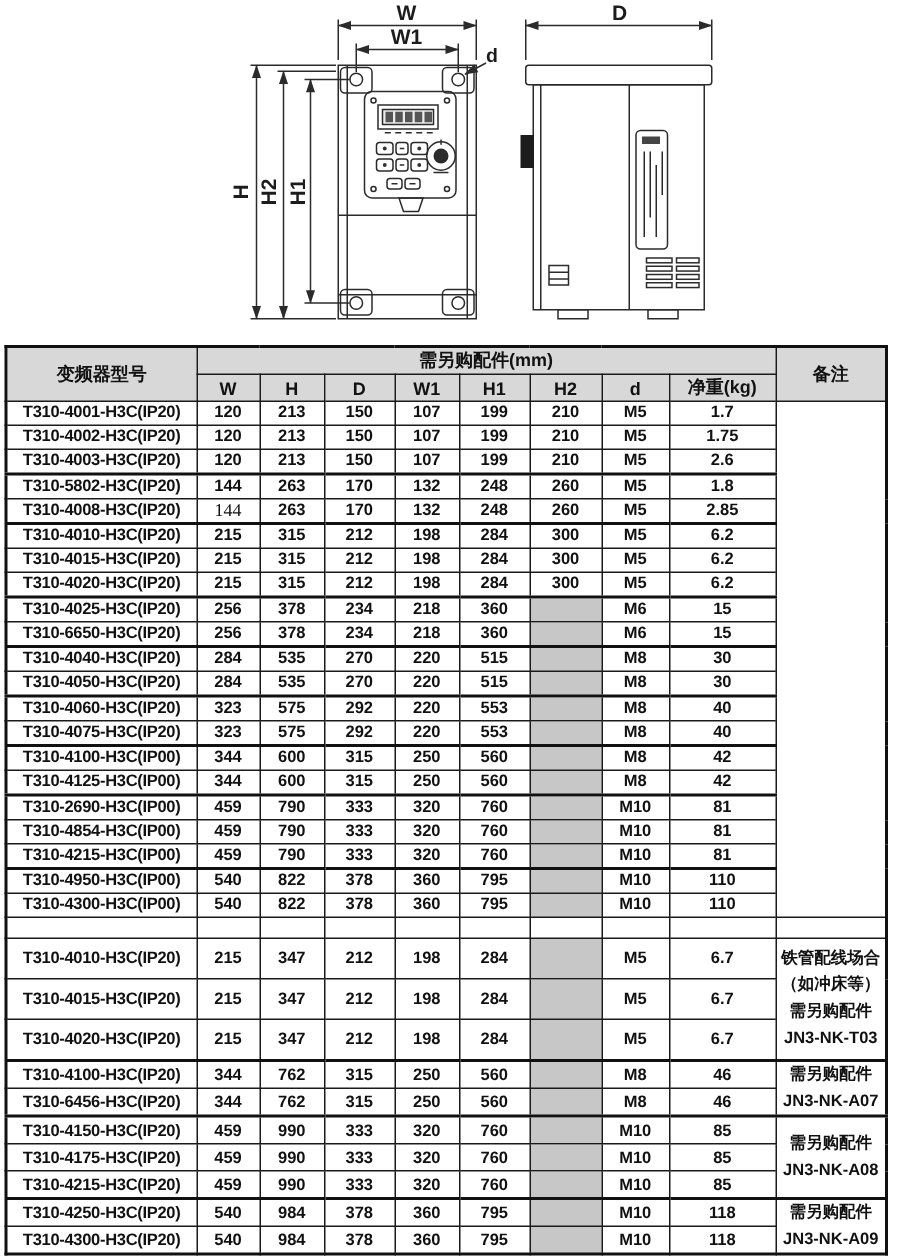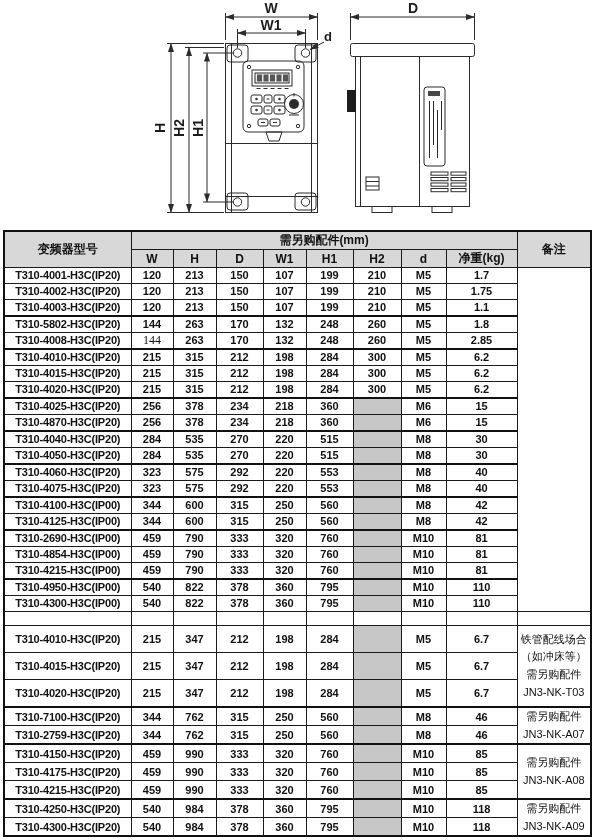--- a/index.html
+++ b/index.html
@@ -10,21 +10,21 @@
   th,td{border:1px solid #1a1a1a;padding:0;text-align:center;vertical-align:middle;overflow:hidden;white-space:nowrap;}
   thead th{background:#d8d8d8;font-size:12px;font-weight:700;height:16px;}
   thead th.col-letter{font-size:12px;}
   td{font-size:11px;font-weight:700;height:15px;line-height:1.1;}
   td.model{font-size:11px;letter-spacing:-0.2px;}
   td.shaded{background:#c7c7c7;}
   tr.thick td{border-top:2.5px solid #111;}
   tr.sep td{height:13px;background:#fff;}
   tr.g2 td{height:17px;}
   tr.g2.tall td{height:26px;}
-  td.remark{font-size:11px;font-weight:400;white-space:pre-line;line-height:1.6;vertical-align:middle;}
+  td.remark{font-size:11px;font-weight:700;white-space:pre-line;line-height:1.6;vertical-align:middle;}
   td.serif{font-family:"Liberation Serif",serif;font-weight:400;font-size:12px;}
 </style>
 </head>
 <body>
 
 <div class="diagram-wrap">
 <svg width="600" height="230" viewBox="0 0 600 230">
   <defs>
     <marker id="arrE" markerWidth="11" markerHeight="8" refX="9.5" refY="3" orient="auto">
       <path d="M1 0 L10 3 L1 6 z" fill="#2b2b2b"></path>
@@ -215,21 +215,21 @@
       </tr>
       <tr class="g1">
         <td class="model">T310-4003-H3C(IP20)</td>
         <td>120</td>
         <td>213</td>
         <td>150</td>
         <td>107</td>
         <td>199</td>
         <td>210</td>
         <td>M5</td>
-        <td>1.1</td>
+        <td>2.6</td>
       </tr>
       <tr class="g1 thick">
         <td class="model">T310-5802-H3C(IP20)</td>
         <td>144</td>
         <td>263</td>
         <td>170</td>
         <td>132</td>
         <td>248</td>
         <td>260</td>
         <td>M5</td>
@@ -284,21 +284,21 @@
         <td>256</td>
         <td>378</td>
         <td>234</td>
         <td>218</td>
         <td>360</td>
         <td class="shaded"></td>
         <td>M6</td>
         <td>15</td>
       </tr>
       <tr class="g1">
-        <td class="model">T310-4870-H3C(IP20)</td>
+        <td class="model">T310-6650-H3C(IP20)</td>
         <td>256</td>
         <td>378</td>
         <td>234</td>
         <td>218</td>
         <td>360</td>
         <td class="shaded"></td>
         <td>M6</td>
         <td>15</td>
       </tr>
       <tr class="g1 thick">
@@ -465,34 +465,34 @@
         <td>215</td>
         <td>347</td>
         <td>212</td>
         <td>198</td>
         <td>284</td>
         <td class="shaded"></td>
         <td>M5</td>
         <td>6.7</td>
       </tr>
       <tr class="g2 thick">
-        <td class="model">T310-7100-H3C(IP20)</td>
+        <td class="model">T310-4100-H3C(IP20)</td>
         <td>344</td>
         <td>762</td>
         <td>315</td>
         <td>250</td>
         <td>560</td>
         <td class="shaded"></td>
         <td>M8</td>
         <td>46</td>
         <td class="remark" rowspan="2">需另购配件
 JN3-NK-A07</td>
       </tr>
       <tr class="g2">
-        <td class="model">T310-2759-H3C(IP20)</td>
+        <td class="model">T310-6456-H3C(IP20)</td>
         <td>344</td>
         <td>762</td>
         <td>315</td>
         <td>250</td>
         <td>560</td>
         <td class="shaded"></td>
         <td>M8</td>
         <td>46</td>
       </tr>
       <tr class="g2 thick">

